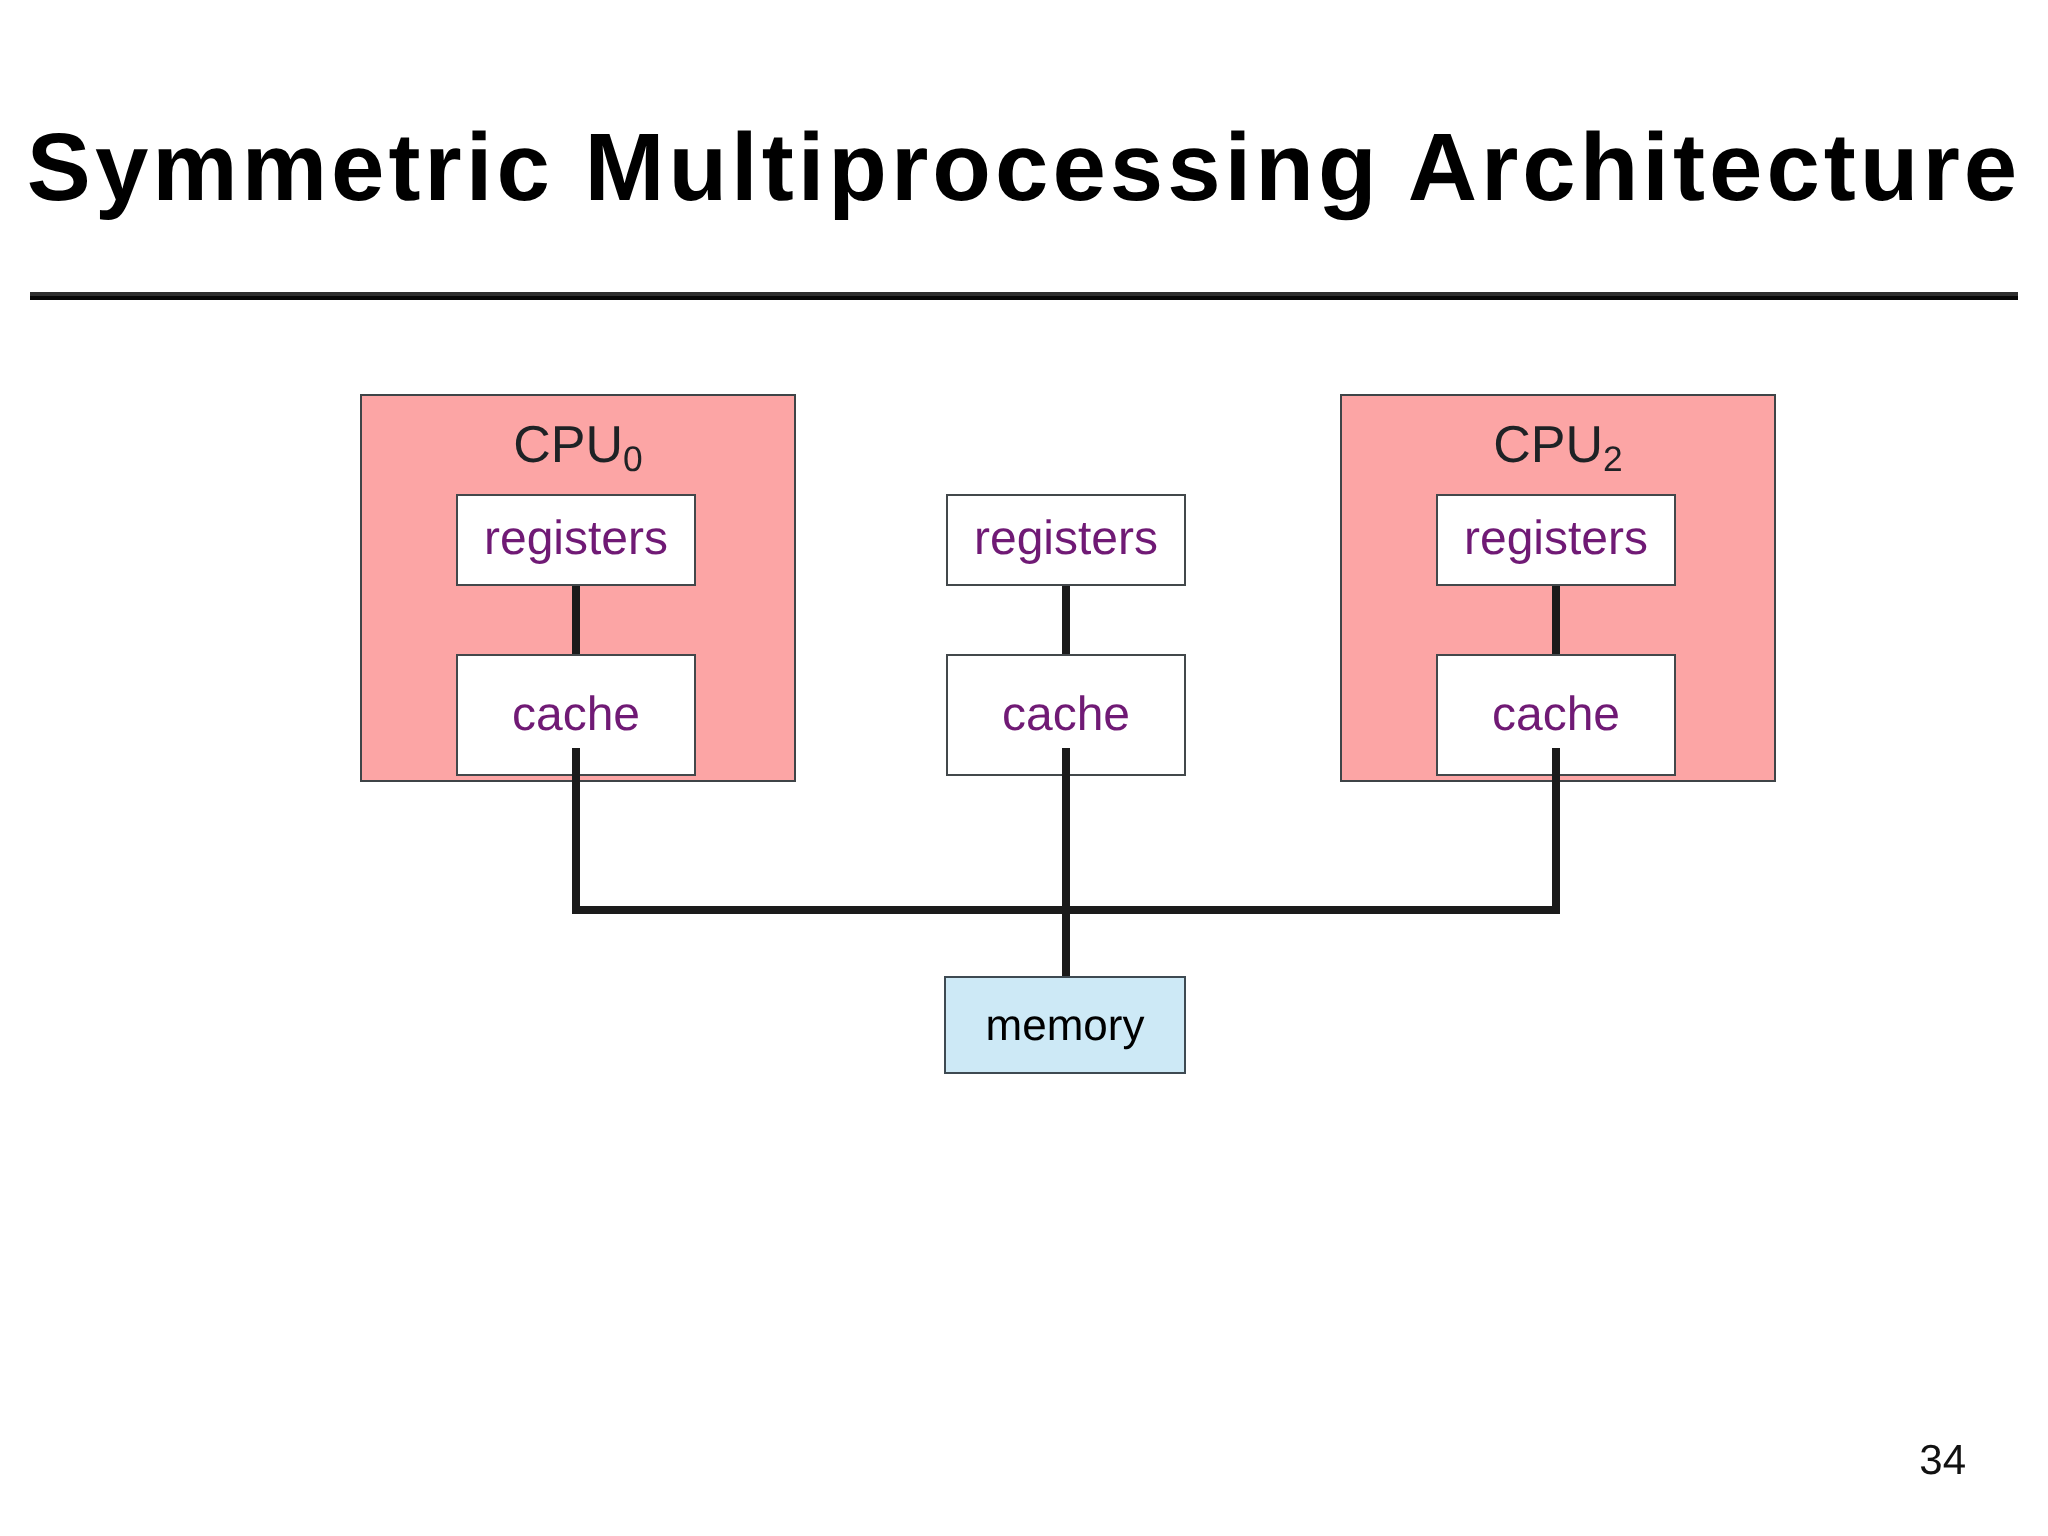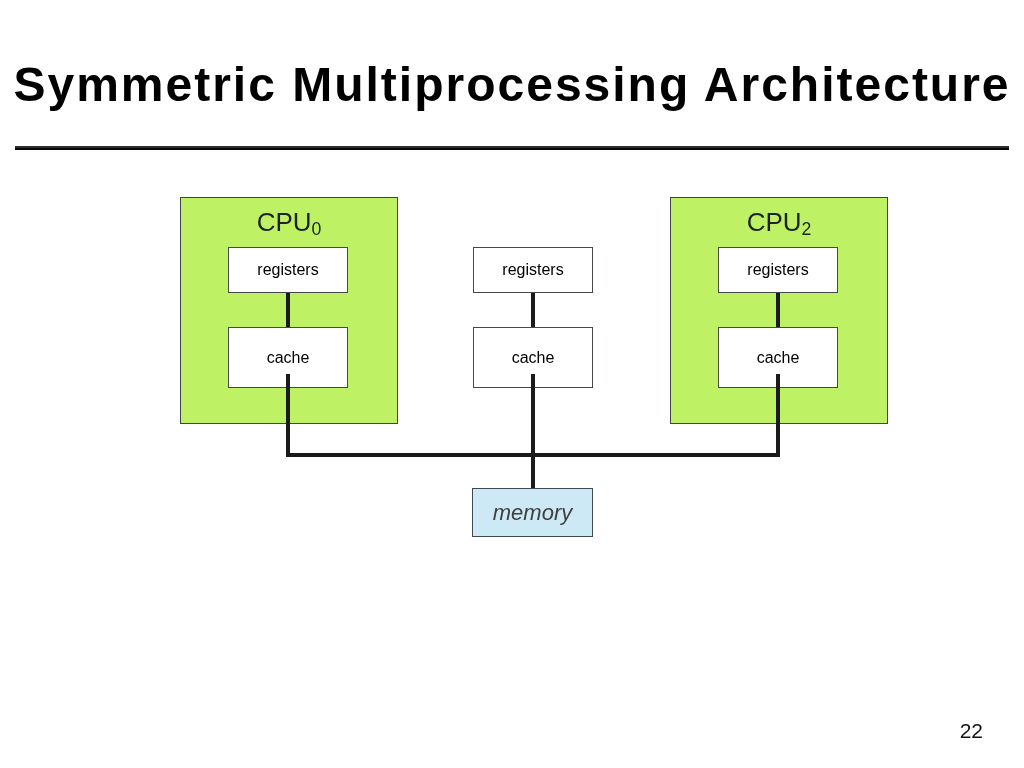--- a/index.html
+++ b/index.html
@@ -30,65 +30,64 @@
     left: 15px;
     width: 994px;
     height: 2px;
     border-top: 2px solid #2e2e2e;
     border-bottom: 2px solid #060606;
   }
   .diagram { position: absolute; inset: 0; }
   .cpu {
     position: absolute;
     top: 197px;
-    height: 227px;
-    background: #bef264;
+    height: 194px;
+    background: #fca5a5;
     border: 1.5px solid #3f4447;
   }
   .cpu-0 { left: 180px; width: 218px; }
   .cpu-1 { left: 427px; width: 216px; }
   .cpu-2 { left: 670px; width: 218px; }
   .cpu-label {
     margin-top: 9px;
     text-align: center;
     font-size: 26px;
     color: #1e2225;
   }
   .cpu-label sub { font-size: 0.68em; vertical-align: -0.25em; }
   .inner-box {
     position: absolute;
     width: 120px;
     background: #ffffff;
     border: 1.5px solid #43484b;
     display: flex;
     align-items: center;
     justify-content: center;
-    font-size: 16px;
-    color: #000000;
+    font-size: 24px;
+    color: #701a75;
   }
   .reg   { top: 247px; height: 46px; }
   .cache { top: 327px; height: 61px; }
   .reg-0, .cache-0 { left: 228px; }
   .reg-1, .cache-1 { left: 473px; }
   .reg-2, .cache-2 { left: 718px; }
   .line { position: absolute; background: #1b1b1b; }
   .memory {
     position: absolute;
     left: 472px;
     top: 488px;
     width: 121px;
     height: 49px;
     background: #cde9f6;
     border: 1.5px solid #3e4a52;
     display: flex;
     align-items: center;
     justify-content: center;
     font-size: 22px;
-    color: #404040;
-    font-style: italic;
+    color: #000000;
   }
   .page-number {
     position: absolute;
     top: 719px;
     right: 41px;
     font-size: 21px;
     color: #111111;
   }
 </style>
 </head>
@@ -121,15 +120,15 @@
     <div class="inner-box reg reg-2">registers</div>
     <div class="inner-box cache cache-2">cache</div>
     <div class="line" style="left:776px; top:293px; width:4px; height:34px;"></div>
     <div class="line" style="left:776px; top:374px; width:4px; height:83px;"></div>
 
     <div class="line" style="left:286px; top:453px; width:494px; height:4px;"></div>
     <div class="memory">memory</div>
 
   </div>
 
-  <div class="page-number">22</div>
+  <div class="page-number">34</div>
 
 </div>
 
 </body></html>

